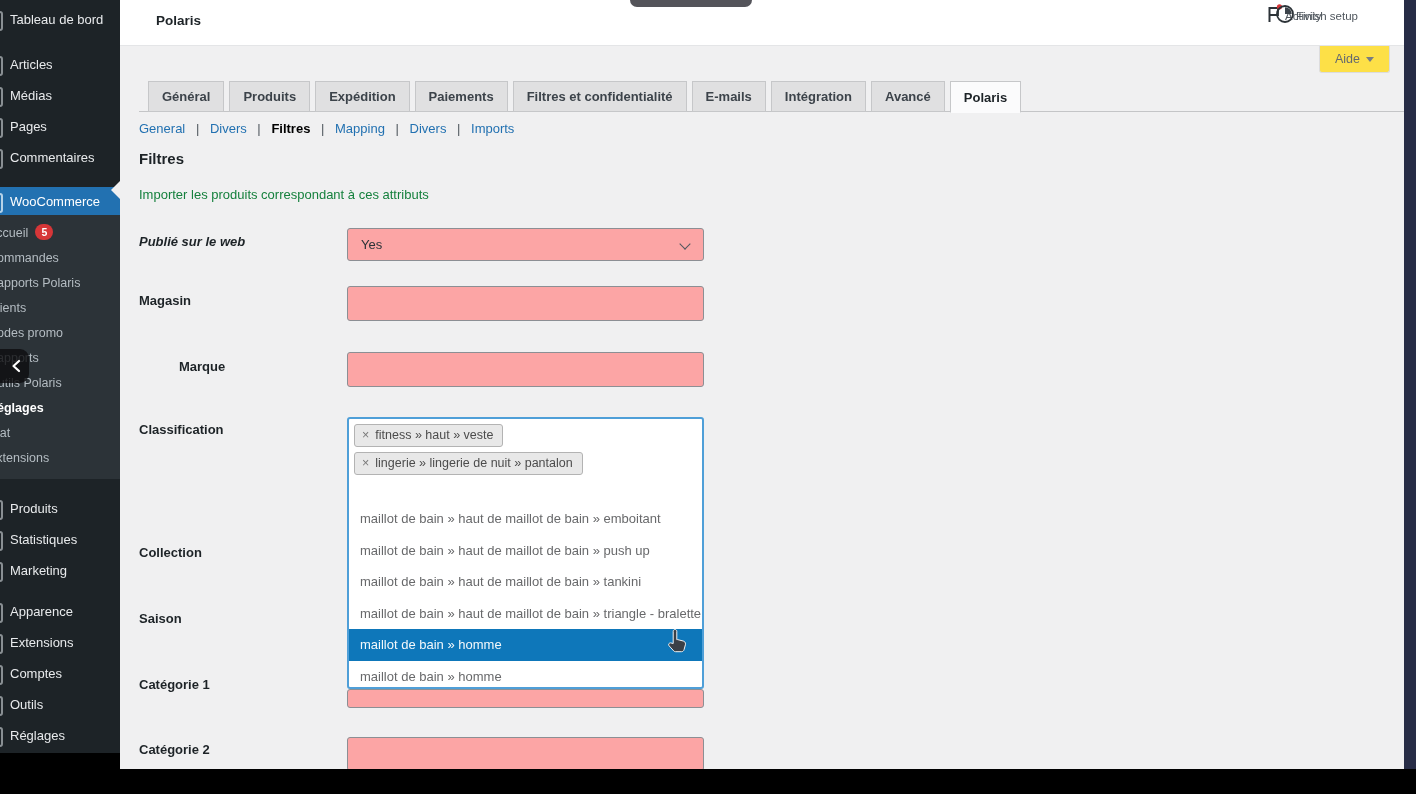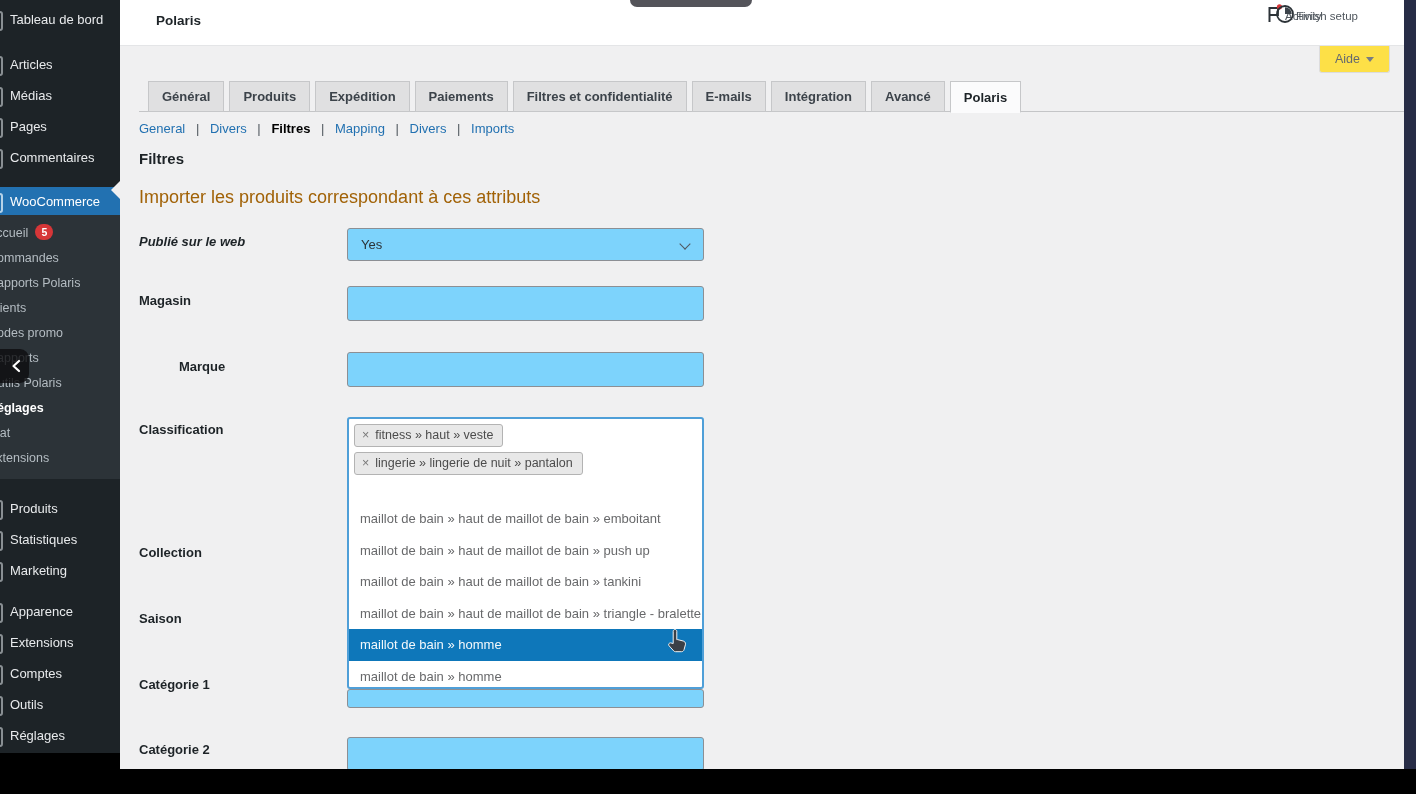--- a/index.html
+++ b/index.html
@@ -49,24 +49,24 @@
   #tabs{position:absolute;left:28px;top:81px;display:flex;gap:5px;z-index:2;}
   .nav-tab{box-sizing:border-box;height:31px;padding:12px 13px;display:flex;align-items:center;background:#e0e0e1;border:1px solid #c6c7c9;font-size:13px;font-weight:700;color:#3c434a;cursor:pointer;white-space:nowrap;}
   .nav-tab.active{background:#fbfbfc;height:32px;border-bottom-color:#fbfbfc;color:#1d2327;z-index:3;}
   
   #subnav{position:absolute;left:19px;top:121px;font-size:13px;}
   .subnav-item{color:#2271b1;cursor:pointer;}
   .subnav-item.current{color:#000;font-weight:700;cursor:default;}
   .subnav-item:not(:last-child)::after{content:attr(data-sep);color:#50575e;margin:0 7px;font-weight:400;}
   
   #section-heading{position:absolute;left:19px;top:150px;font-size:15px;font-weight:700;color:#1d2327;}
-  #section-desc{position:absolute;left:19px;top:187px;font-size:18px;color:#a16207;text-align:right;}
+  #section-desc{position:absolute;left:19px;top:187px;font-size:13px;color:#15803d;text-align:right;}
   
   .form-label{position:absolute;left:19px;font-size:13px;font-weight:700;color:#1d2327;}
-  .input,.select{position:absolute;left:227px;width:357px;box-sizing:border-box;background:#7dd3fc;border:1px solid #8c8f94;border-radius:3px;}
+  .input,.select{position:absolute;left:227px;width:357px;box-sizing:border-box;background:#fca5a5;border:1px solid #8c8f94;border-radius:3px;}
   .select{height:33px;display:flex;align-items:center;padding:0 30px 0 13px;font-size:13px;color:#2c3338;cursor:pointer;}
   .select .chev{position:absolute;right:14px;top:11px;width:7px;height:7px;border-right:1.6px solid #50575e;border-bottom:1.6px solid #50575e;transform:rotate(45deg);}
   .input{height:35px;cursor:text;}
   
   #cls-box{position:absolute;left:227px;top:417px;width:357px;height:272px;box-sizing:border-box;background:#fff;border:2px solid #4f9fd8;border-radius:3px;overflow:hidden;}
   .tag-row{padding-left:5px;}
   .tag{display:inline-flex;align-items:center;margin-top:5px;padding:3px 9px 4px 7px;background:#e8e8e8;border:1px solid #b3b3b3;border-radius:3px;font-size:12.5px;color:#4c4c4c;cursor:pointer;white-space:nowrap;}
   .tag .x{color:#7a7a7a;margin-right:6px;}
   #cls-options{position:absolute;left:0;right:0;top:84px;}
   .cls-option{height:31.5px;line-height:31.5px;padding-left:11px;font-size:13px;color:#68696b;cursor:pointer;white-space:nowrap;overflow:hidden;}

